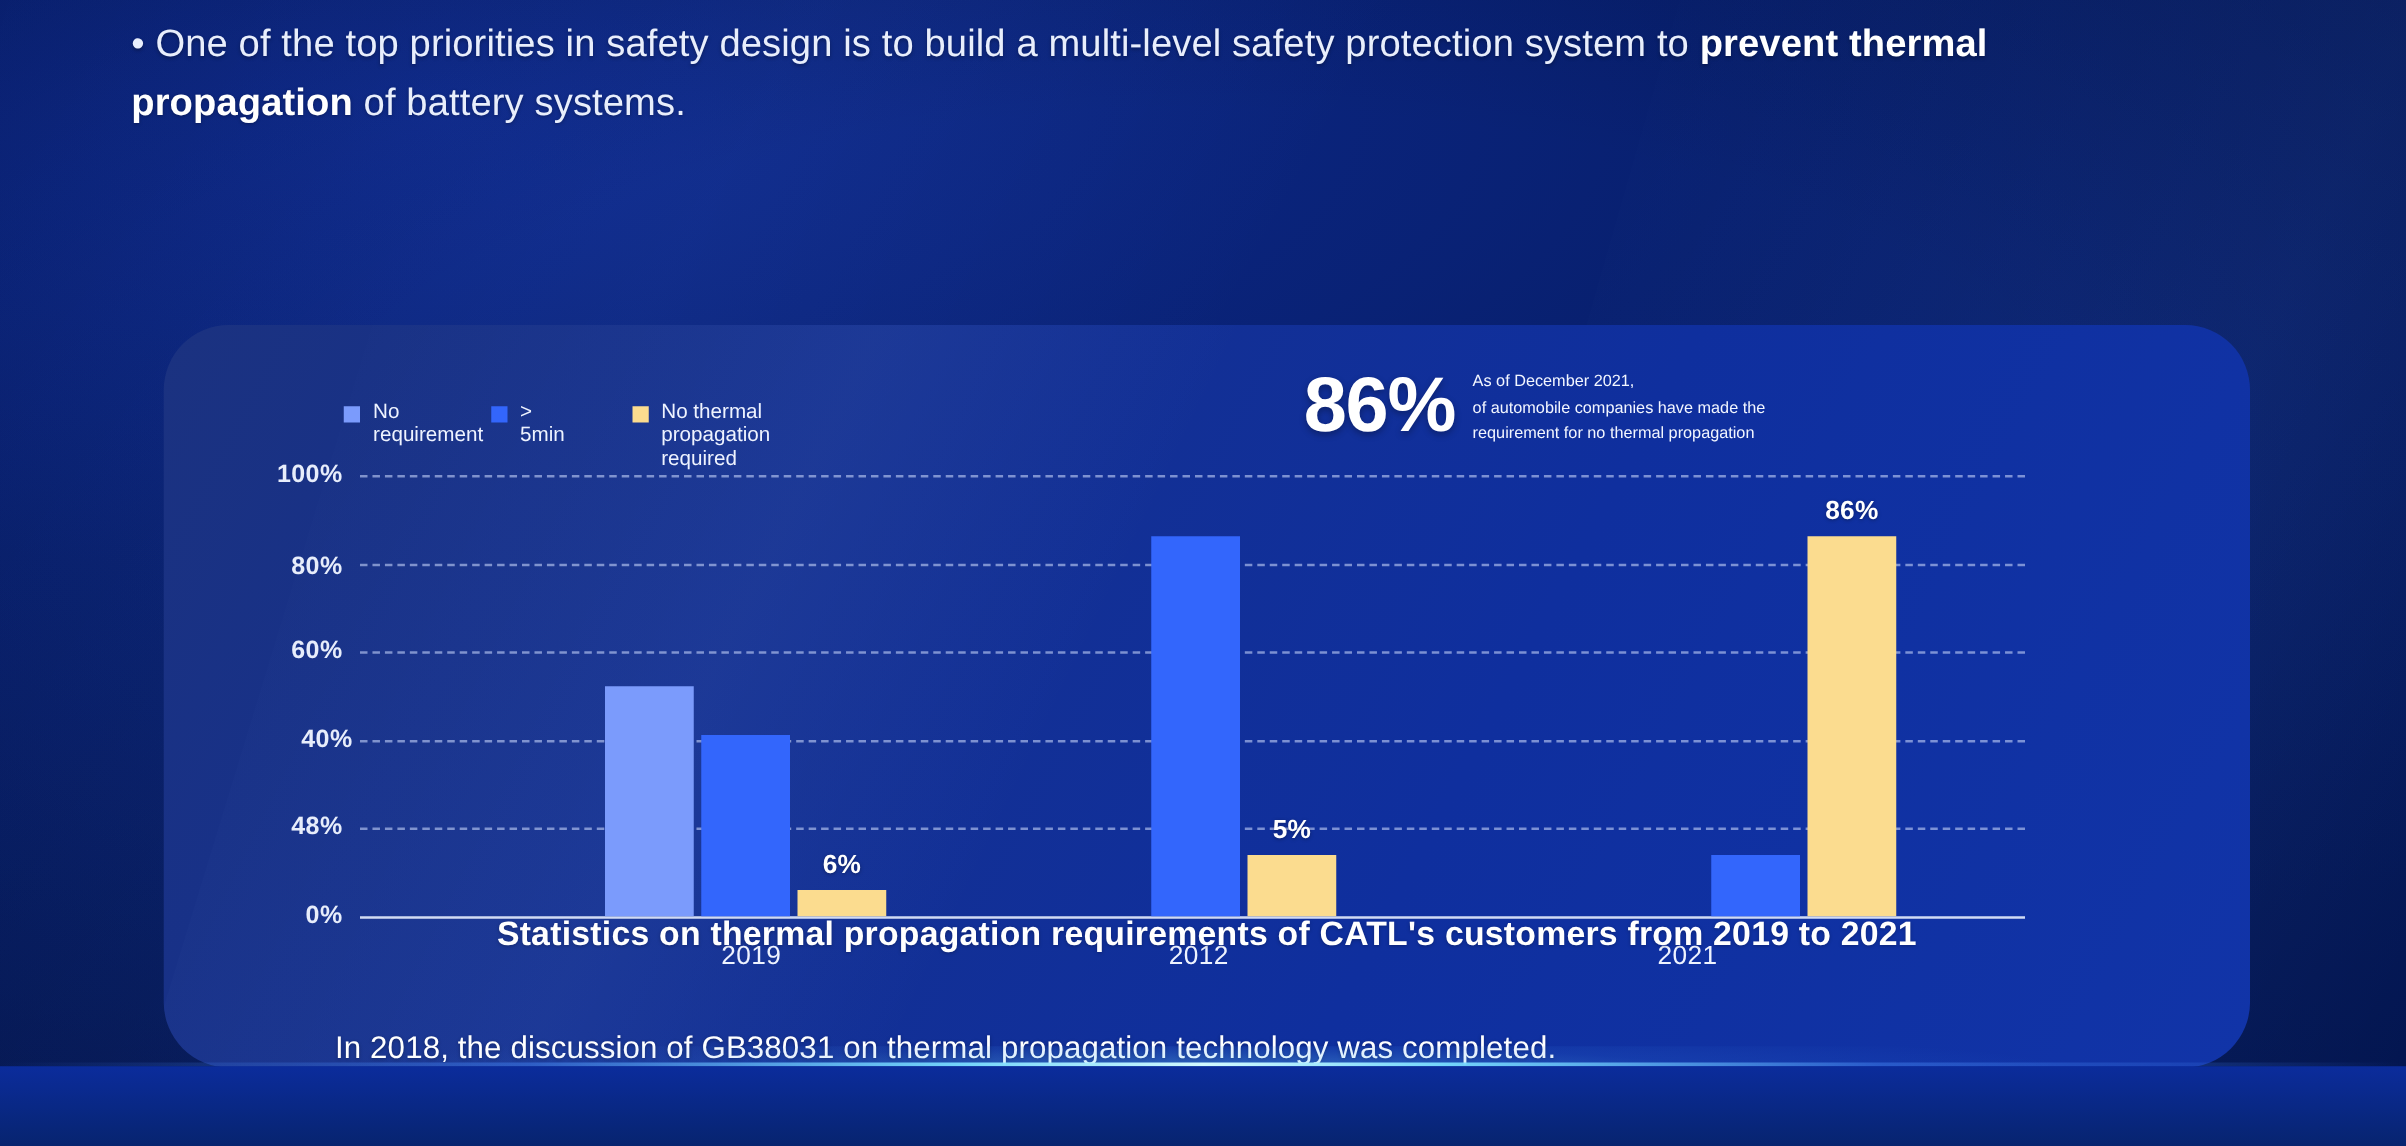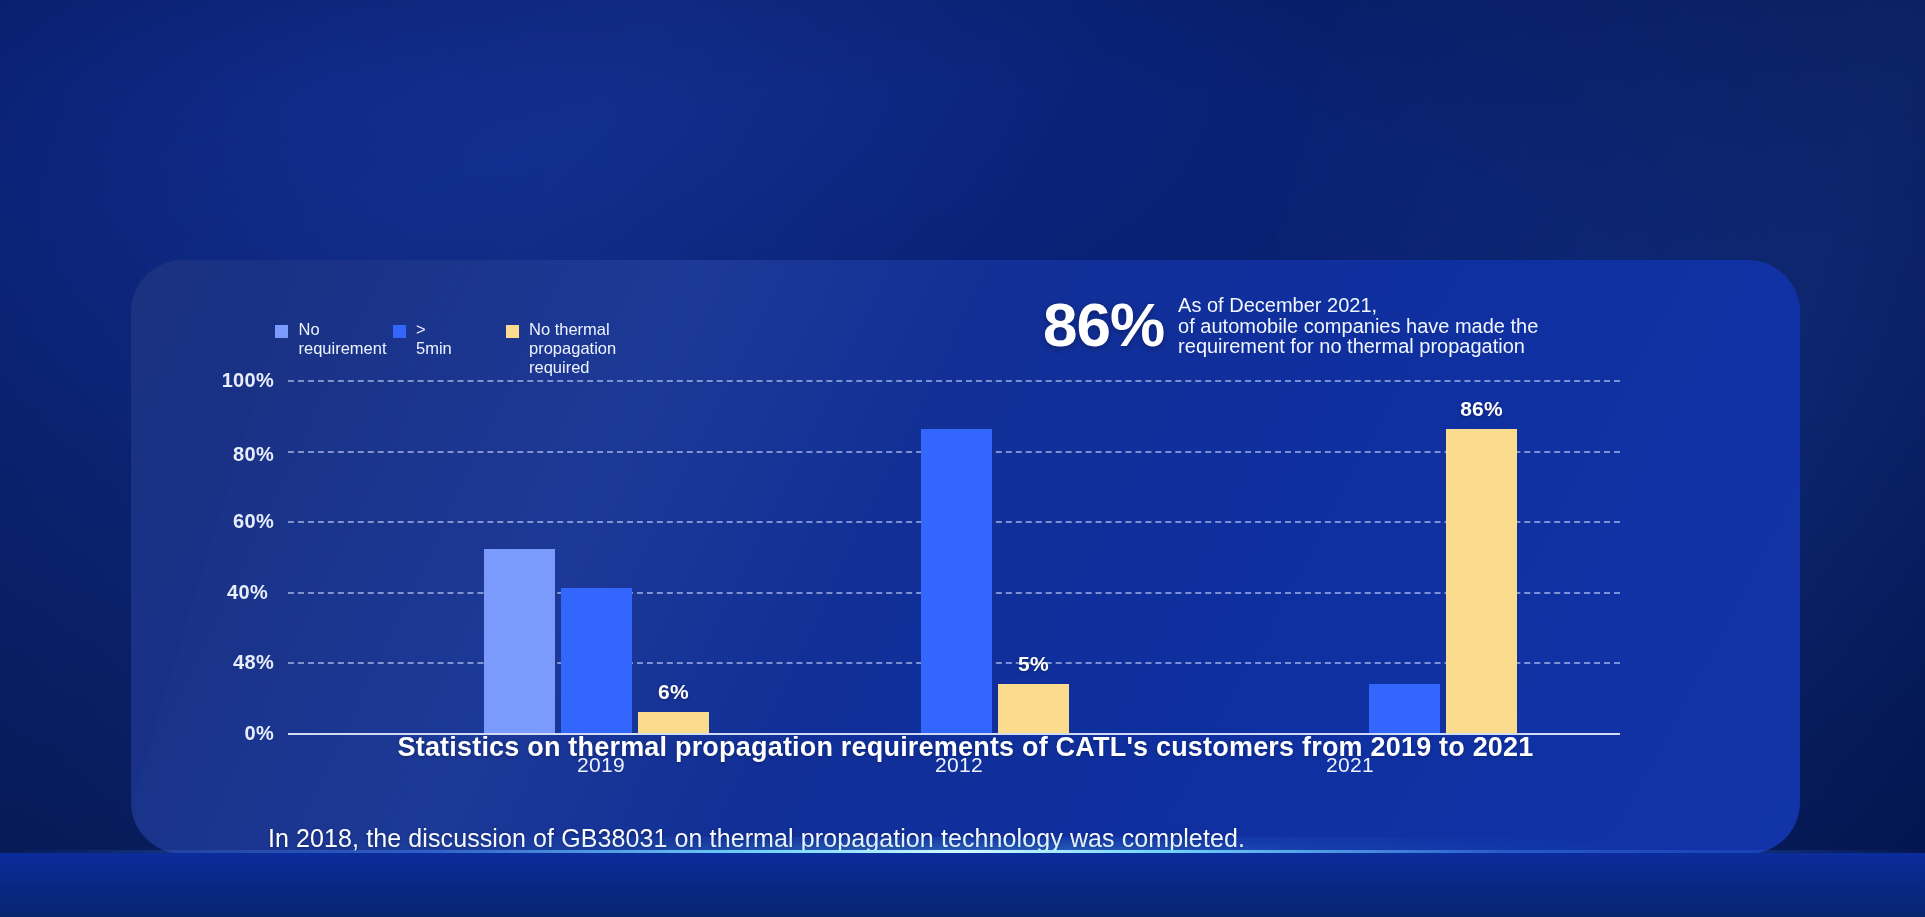--- a/index.html
+++ b/index.html
@@ -84,21 +84,21 @@
     position:absolute; color:#eef3ff; font-size:21px; font-weight:400;
     text-align:center; letter-spacing:.3px;
   }
   
   #callout{ position:absolute; left:912px; top:33px; display:flex; align-items:center; }
   #callout-pct{
     color:#ffffff; font-size:62px; font-weight:800; line-height:1;
     letter-spacing:-1px; text-shadow:0 2px 6px rgba(0,0,0,.30);
   }
   #callout-text{
-    color:#f2f6ff; font-size:20px; line-height:20.5px; font-weight:400;
+    color:#f2f6ff; font-size:13px; line-height:20.5px; font-weight:400;
     margin-left:14px; margin-top:2px; white-space:pre-line;
   }
   
   #chart-caption{
     position:absolute; left:0; top:472px; width:1669px; text-align:center;
     color:#ffffff; font-size:27px; font-weight:600; letter-spacing:.2px;
     text-shadow:0 1px 3px rgba(0,0,0,.28);
   }
   #footnote{
     position:absolute; left:268px; top:824px;
@@ -125,20 +125,21 @@
 </style>
 </head>
 <body>
 
 <div id="bg-base"></div>
 <div id="bg-sheen-a"></div>
 <div id="bg-sheen-b"></div>
 <div id="bg-vignette"></div>
 
 <div id="bullets">
+    <p><span>• </span><span>One of the top priorities in safety design is to build a multi-level safety protection system to </span><b>prevent thermal propagation</b><span> of battery systems.</span></p>
   </div>
 
 <div id="chart-card">
   <div id="card-sheen"></div>
 
   <div id="legend">
       <div class="legend-item" id="lg-0">
         <span class="legend-sw" style="background: rgb(123, 155, 252);"></span>
         <span class="legend-label">No
 requirement</span>
@@ -151,21 +152,21 @@
         <span class="legend-sw" style="background: rgb(251, 220, 143);"></span>
         <span class="legend-label">No thermal propagation required</span>
       </div>
     </div>
 
   <div id="plot">
       <div class="ytick" style="left: 63px; top: 473px;">0%</div>
       <div class="gridline" style="left: 157px; width: 1332px; top: 402.4px;"></div>
       <div class="ytick" style="left: 63px; top: 402.4px;">48%</div>
       <div class="gridline" style="left: 157px; width: 1332px; top: 331.8px;"></div>
-      <div class="ytick" style="left: 57px; top: 331.8px;">40%</div>
+      <div class="ytick" style="left: 71px; top: 331.8px;">40%</div>
       <div class="gridline" style="left: 157px; width: 1332px; top: 261.2px;"></div>
       <div class="ytick" style="left: 63px; top: 261.2px;">60%</div>
       <div class="gridline" style="left: 157px; width: 1332px; top: 190.6px;"></div>
       <div class="ytick" style="left: 63px; top: 194px; text-align: right;">80%</div>
       <div class="gridline" style="left: 157px; width: 1332px; top: 120px;"></div>
       <div class="ytick" style="left: 63px; top: 120px;">100%</div>
       <div id="axis-line" style="left: 157px; width: 1332px; top: 473px;"></div>
       <div class="bar" style="left: 353px; width: 71px; height: 183.56px; bottom: 121px; background: rgb(123, 155, 252);"></div>
       <div class="bar" style="left: 430px; width: 71px; height: 144.73px; bottom: 121px; background: rgb(51, 102, 252);"></div>
       <div class="bar" style="left: 507px; width: 71px; height: 21.18px; bottom: 121px; background: rgb(251, 220, 143);"></div>

